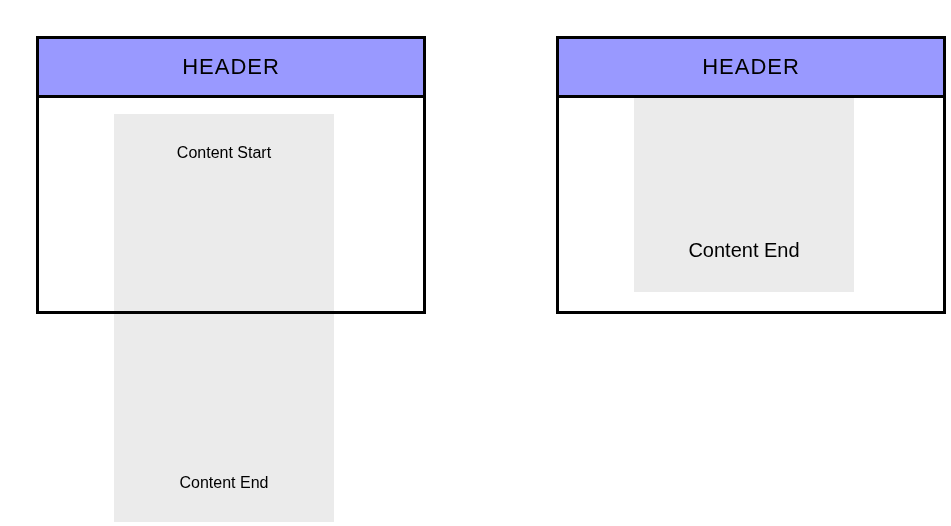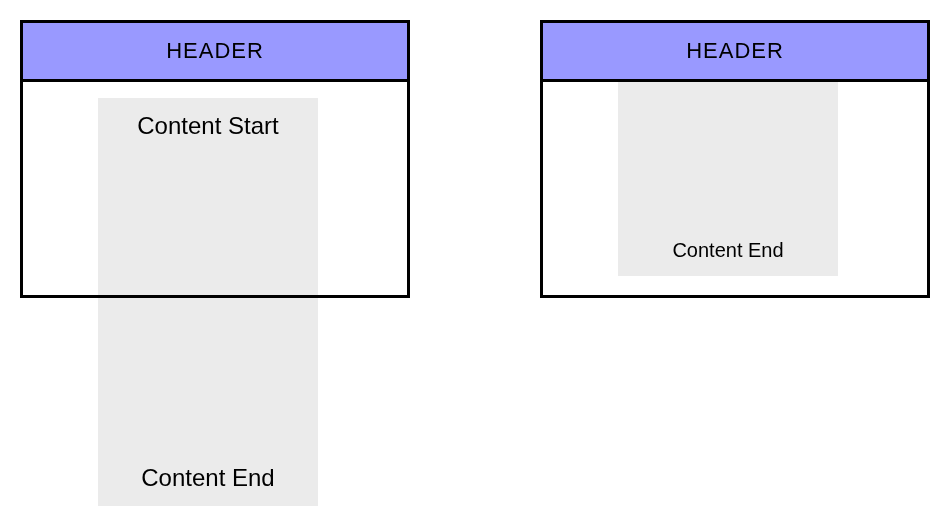--- a/index.html
+++ b/index.html
@@ -1,38 +1,38 @@
 <!DOCTYPE html>
 <html><head>
   <meta charset="utf-8">
   <style>
     * {
       box-sizing: border-box;
       margin: 0;
-      padding: 0;
+      padding: 16px;
     }
     body {
       width: 951px;
       height: 526px;
       font-family: Arial, Helvetica, sans-serif;
       background: #ffffff;
       position: relative;
     }
     .left-content {
       position: absolute;
       left: 98px;
       top: 98px;
       width: 220px;
       height: 408px;
       background: #ebebeb;
       display: flex;
       flex-direction: column;
       justify-content: space-between;
       align-items: center;
-      font-size: 24px;
+      font-size: 16px;
       padding: 14px 10px;
       z-index: -1;
     }
     .right-content {
       position: absolute;
       left: 618px;
       top: 82px;
       width: 220px;
       height: 194px;
       background: #ebebeb;

